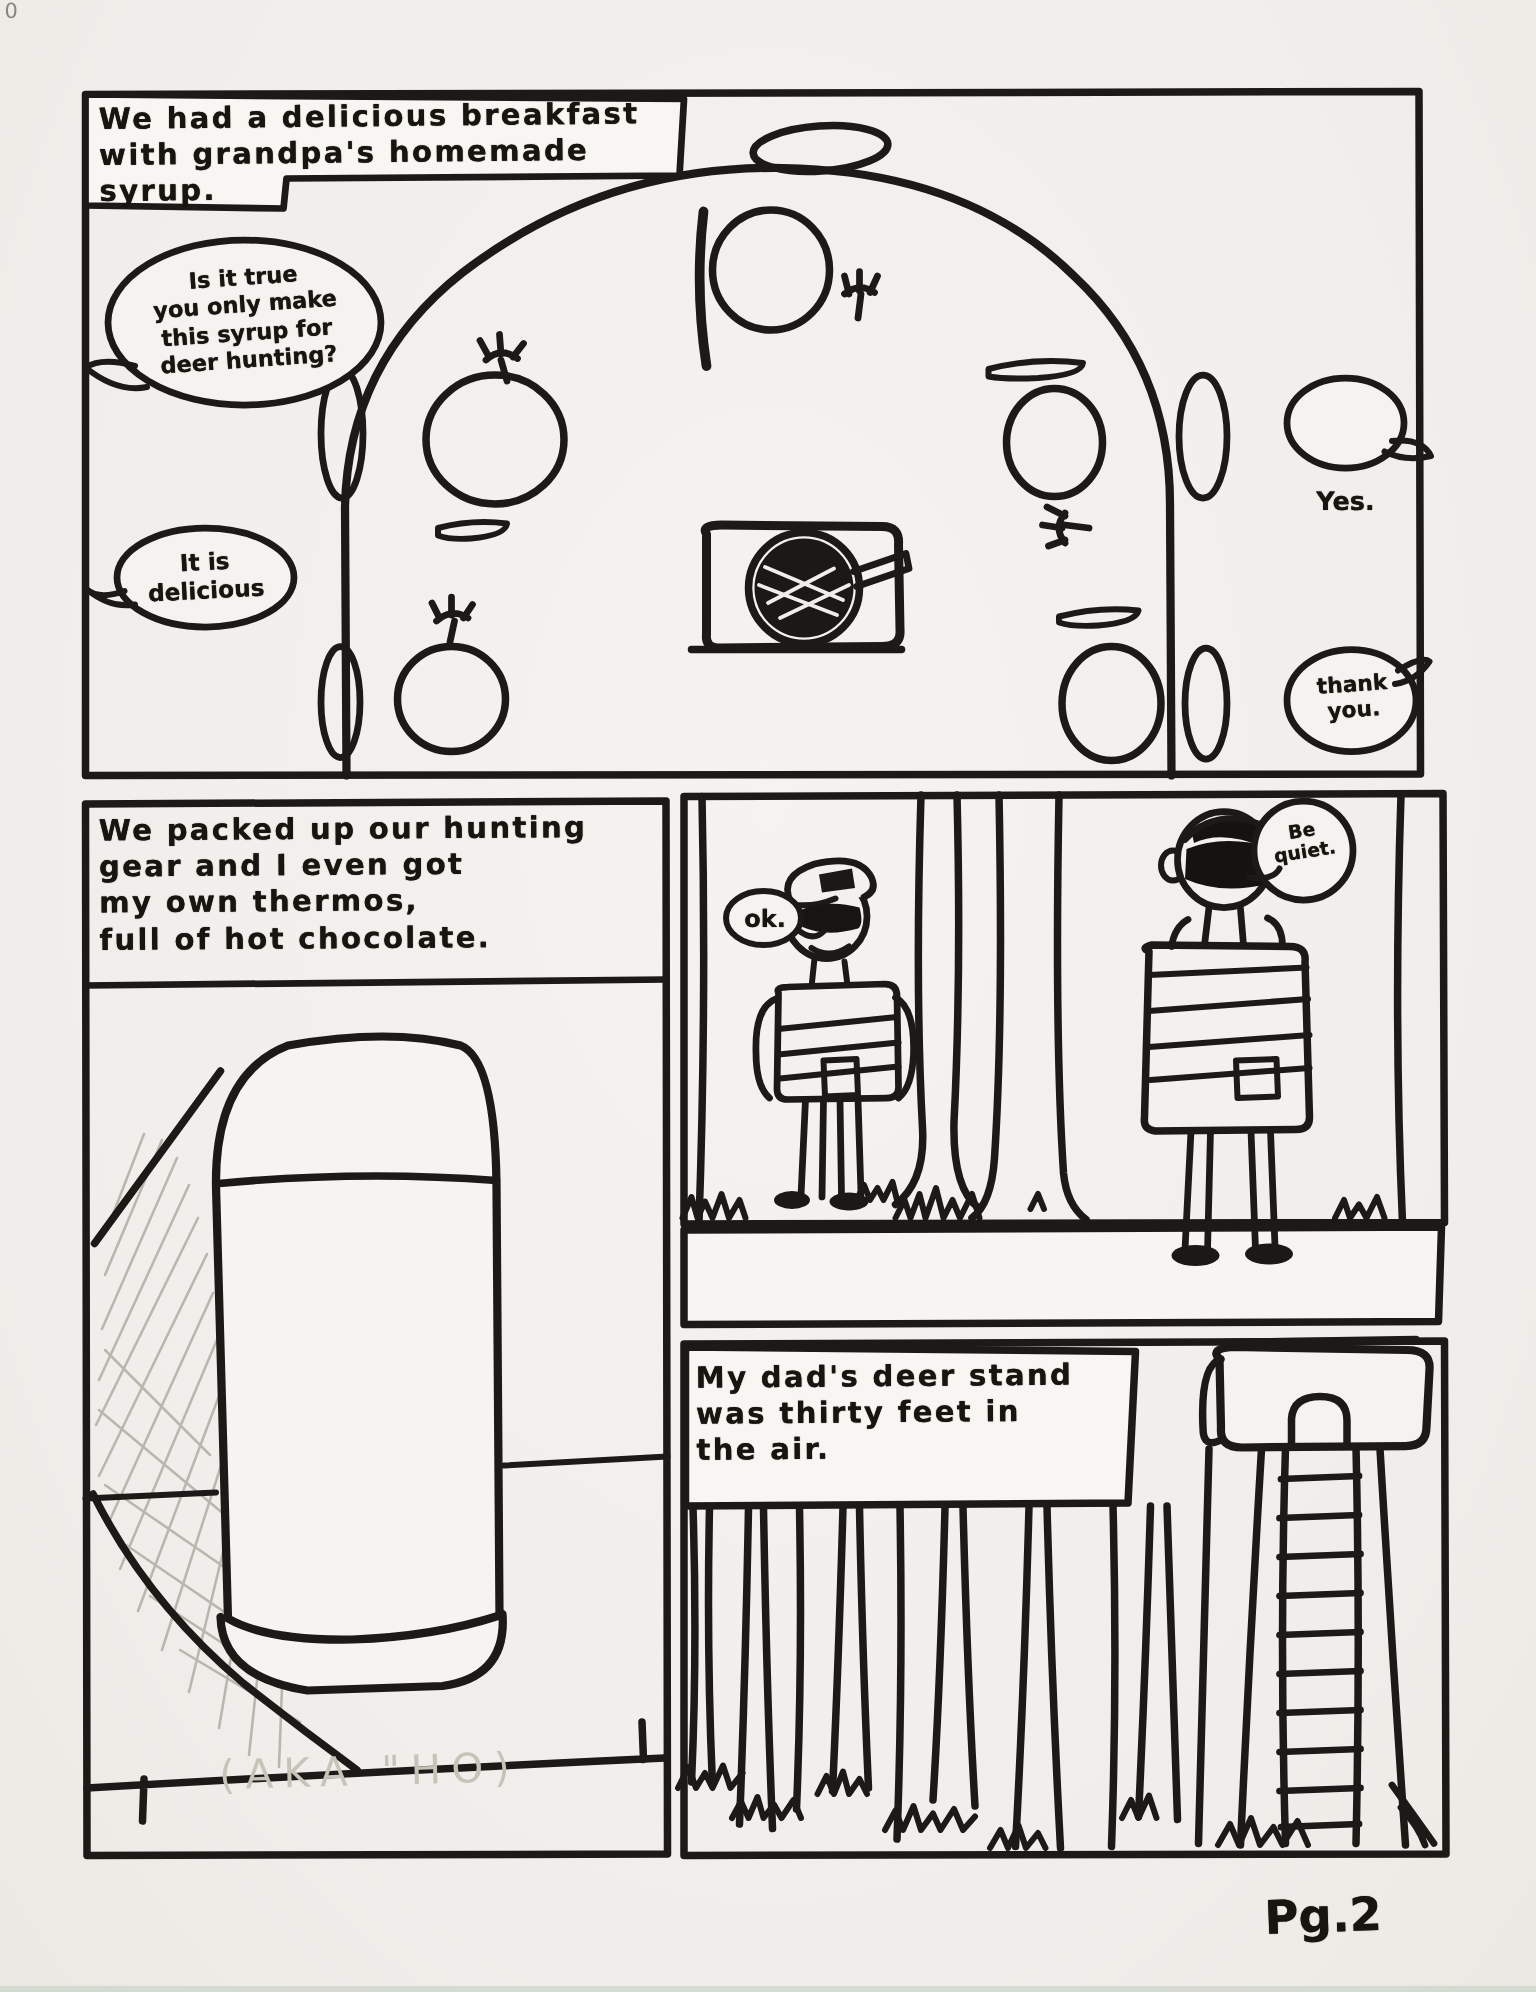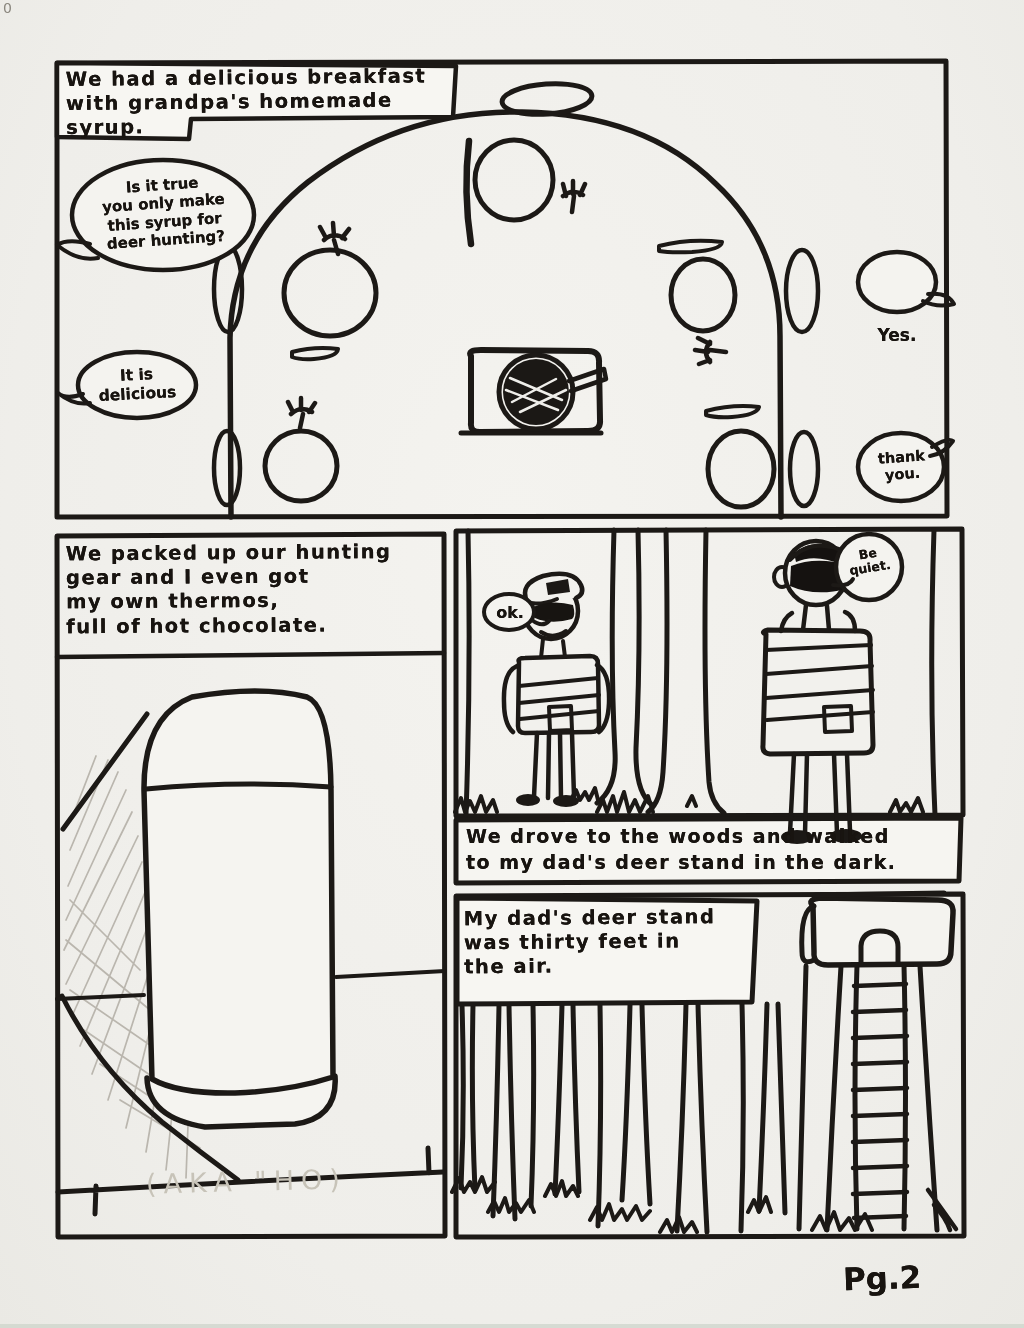--- a/index.html
+++ b/index.html
@@ -205,22 +205,20 @@
 <div class="txt cap" style="left:66px;top:541px;width:376px;transform:rotate(-0.4deg);">We packed up our hunting
 gear and I even got
 my own thermos,
 full of hot chocolate.</div>
 
 <div class="txt bub" style="left:493px;top:603px;width:34px;font-size:16px;">ok.</div>
 
 <div class="txt bub" style="left:845px;top:547px;width:48px;font-size:12.5px;line-height:1.15;transform:rotate(-9deg);">Be
 quiet.</div>
 
-<div class="txt cap" style="left:466px;top:824px;width:492px;line-height:1.35;font-size:19px;">We drove to the woods and walked
-to my dad's deer stand in the dark.</div>
 
 <div class="txt cap" style="left:464px;top:906px;width:284px;transform:rotate(-0.5deg);">My dad's deer stand
 was thirty feet in
 the air.</div>
 
 <div class="txt pencil" style="left:146px;top:1166px;font-size:27px;letter-spacing:7px;transform:rotate(-1.5deg);">(AKA "HO)</div>
 
 <div class="txt" style="left:843px;top:1260px;font-size:31px;transform:rotate(-2deg);">Pg.2</div>
 
 <div class="scanline"></div>

